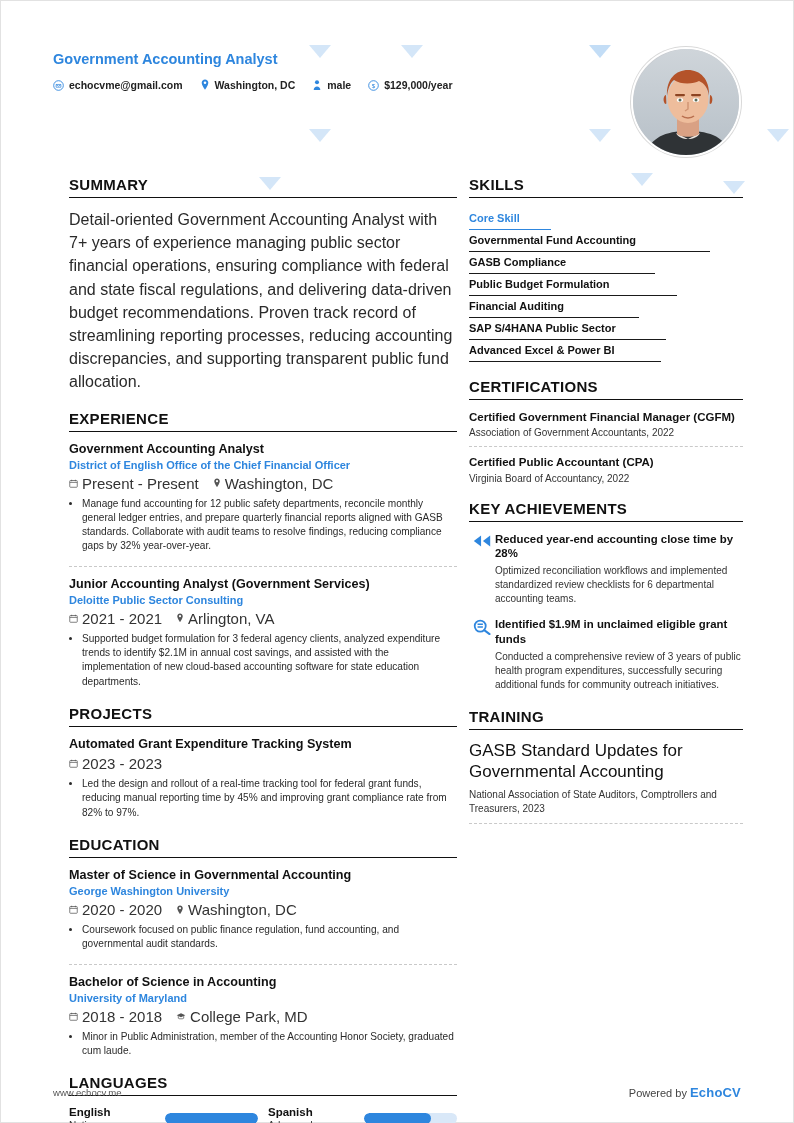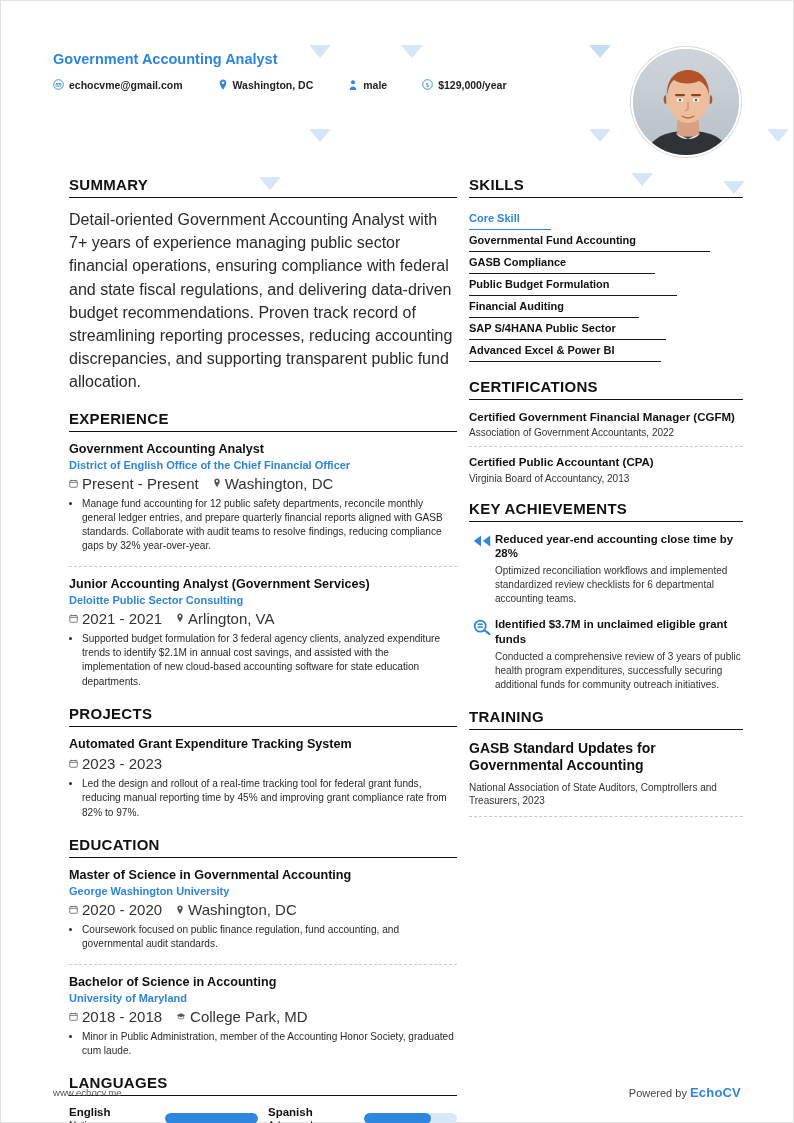--- a/index.html
+++ b/index.html
@@ -35,21 +35,21 @@
     color: #111; margin: 0; line-height: 1.1;
   }
   .role {
     font-size: 14.5px; font-weight: bold; color: #2E86DE;
     margin: 6px 0 0 0;
   }
   .contact-row {
     margin-top: 12px; display: flex; align-items: center; flex-wrap: wrap;
     font-size: 10.5px; color: #222;
   }
-  .contact-item { display: flex; align-items: flex-start; margin-right: 35px; }
+  .contact-item { display: flex; align-items: flex-end; margin-right: 17px; }
   .contact-item .ic { color: #2E86DE; margin-right: 5px; display: inline-flex; }
   .contact-item .txt { font-weight: bold; }
 
   .photo {
     position: absolute; right: 0px; top: 2px;
     width: 110px; height: 110px; border-radius: 50%;
     overflow: hidden; border: 2px solid #fff;
     box-shadow: 0 0 0 1px #d8d8d8;
     background: #c9cdd2;
   }
@@ -101,21 +101,21 @@
   .ach-icon {
     width: 26px; flex: 0 0 26px; color: #2E86DE; padding-top: 2px;
     display: flex; justify-content: center;
   }
   .ach-body { flex: 1; }
   .ach-title { font-size: 11.4px; font-weight: bold; color: #111; line-height: 1.25; }
   .ach-desc { font-size: 10px; color: #333; line-height: 1.4; margin-top: 4px; }
 
   
   .tr { margin-bottom: 8px; }
-  .tr-title { font-size: 14px; font-weight: bold; color: #111; line-height: 1.25; }
+  .tr-title { font-size: 17px; font-weight: normal; color: #111; line-height: 1.25; }
   .tr-sub { font-size: 10px; color: #333; margin-top: 6px; line-height:1.35; }
   .tr-rule { border-bottom: 1px dashed #c9c9c9; margin-top: 8px; }
 
   
   .langs { display: flex; }
   .lang { flex: 1; display: flex; align-items: center; }
   .lang + .lang { margin-left: 10px; }
   .lang-info { width: 96px; }
   .lang-name { font-size: 11.5px; font-weight: bold; color: #111; }
   .lang-level { font-size: 10px; color: #333; margin-top: 2px; }
@@ -453,21 +453,21 @@
       <div class="sec-rule"></div>
 
       <div class="cert">
         <div class="cert-title">Certified Government Financial Manager (CGFM)</div>
         <div class="cert-sub">Association of Government Accountants, 2022</div>
         <div class="cert-rule"></div>
       </div>
 
       <div class="cert">
         <div class="cert-title">Certified Public Accountant (CPA)</div>
-        <div class="cert-sub">Virginia Board of Accountancy, 2013</div>
+        <div class="cert-sub">Virginia Board of Accountancy, 2022</div>
       </div>
     </div>
 
     <div class="section">
       <div class="sec-title">KEY ACHIEVEMENTS</div>
       <div class="sec-rule"></div>
 
       <div class="ach">
         <div class="ach-icon">
           <svg width="20" height="14" viewBox="0 0 22 14">
@@ -483,21 +483,21 @@
 
       <div class="ach">
         <div class="ach-icon">
           <svg width="20" height="16" viewBox="0 0 22 18">
               <circle cx="9" cy="8" r="6.2" fill="none" stroke="#2E86DE" stroke-width="2"></circle>
               <path d="M13.5 12.5L19.5 17" stroke="#2E86DE" stroke-width="2.2" stroke-linecap="round"></path>
               <path d="M6 6h6M6 9h6" stroke="#2E86DE" stroke-width="1.6"></path>
             </svg>
         </div>
         <div class="ach-body">
-          <div class="ach-title">Identified $3.7M in unclaimed eligible grant funds</div>
+          <div class="ach-title">Identified $1.9M in unclaimed eligible grant funds</div>
           <div class="ach-desc">Conducted a comprehensive review of 3 years of public health program expenditures, successfully securing additional funds for community outreach initiatives.</div>
         </div>
       </div>
     </div>
 
     <div class="section">
       <div class="sec-title">TRAINING</div>
       <div class="sec-rule"></div>
 
       <div class="tr">

